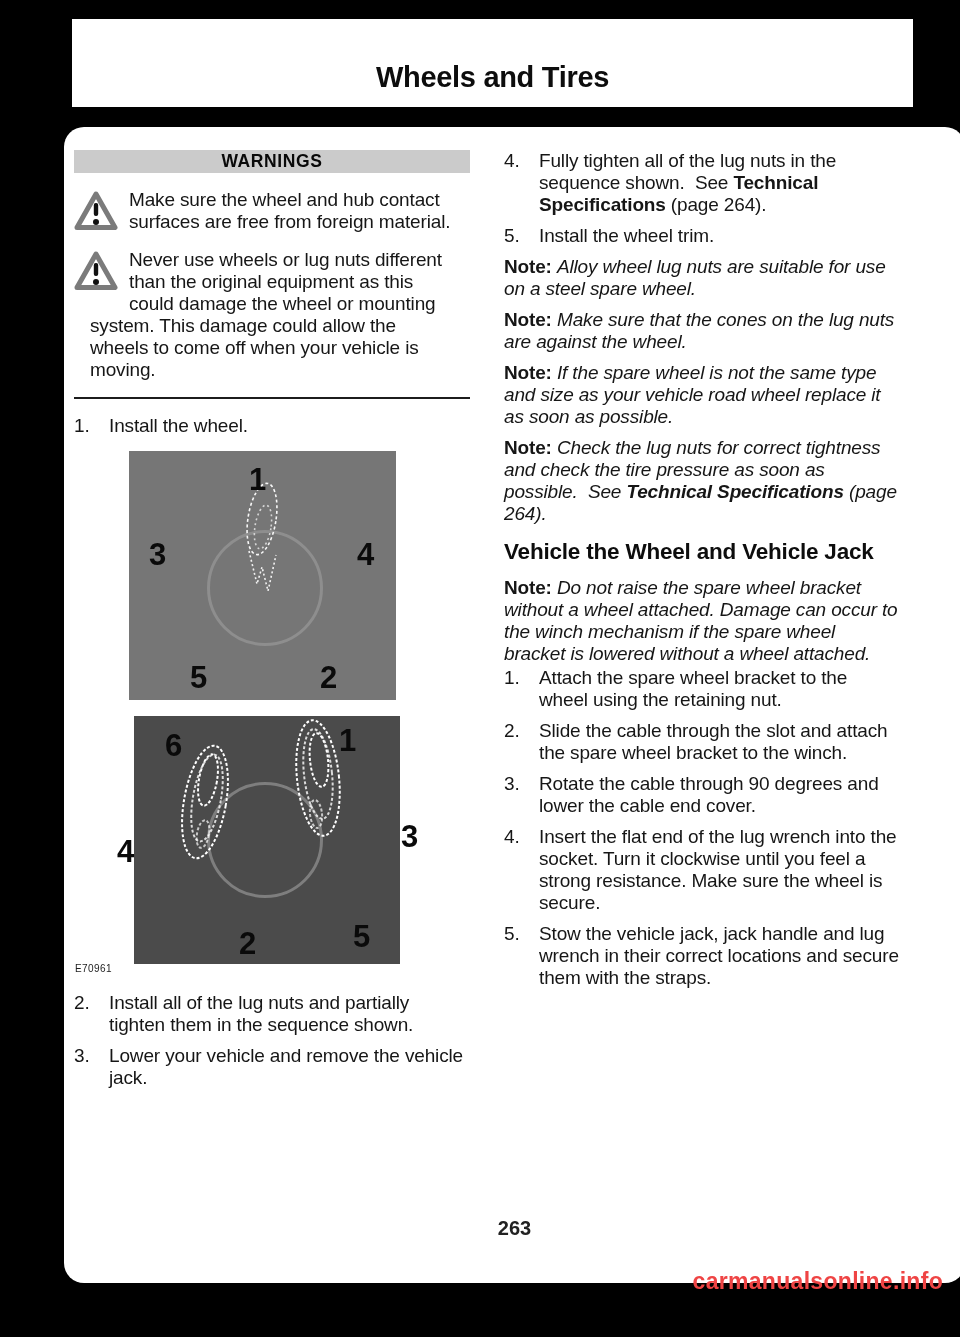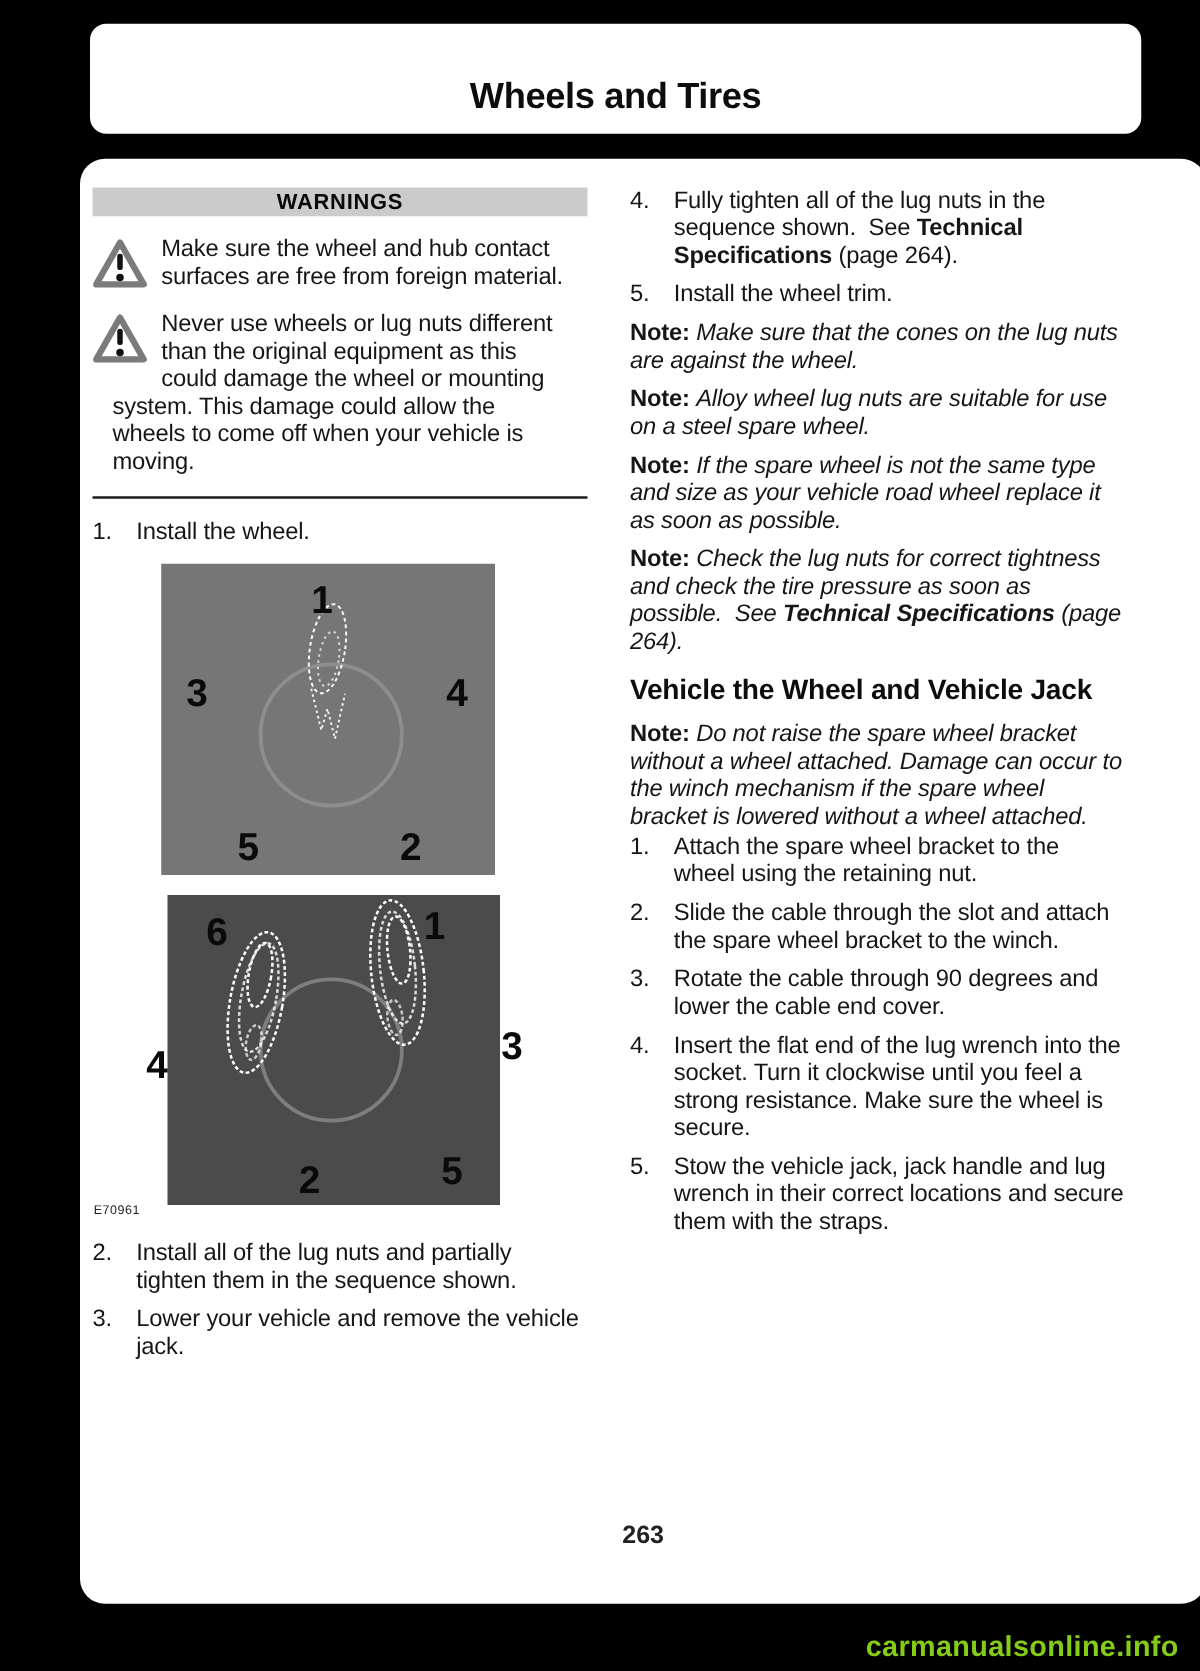--- a/index.html
+++ b/index.html
@@ -1,21 +1,21 @@
 <!DOCTYPE html>
 <html><head>
 <meta charset="utf-8">
 <style>
   html,body{margin:0;padding:0;}
   body{
     width:960px;height:1337px;position:relative;background:#000;
     font-family:"Liberation Sans", sans-serif;color:#161616;overflow:hidden;
   }
   .band{position:absolute;background:#fff;}
-  #header-band{left:72px;top:19px;width:841px;height:88px;border-radius:13px;}
+  #header-band{left:72px;top:19px;width:841px;height:88px;}
   #body-band{left:64px;top:127px;width:901px;height:1156px;border-radius:20px;}
   .page-title{
     text-align:center;font-weight:bold;font-size:29px;letter-spacing:-0.3px;
     padding-top:42px;color:#0d0d0d;
   }
   .col{position:absolute;top:23px;width:396px;font-size:19px;line-height:22px;letter-spacing:-0.15px;}
   #col-left{left:10px;}
   #col-right{left:440px;}
   p{margin:16px;}
   .pw{white-space:pre-wrap;}
@@ -46,22 +46,22 @@
   
   .note{margin:4px 0 9px;}
   .note-label{font-weight:bold;}
   .note-text{font-style:italic;}
   .bold-seg{font-weight:bold;}
   .bold-it{font-weight:bold;font-style:italic;}
   .h2{font-size:22.5px;line-height:26px;font-weight:bold;margin:14px 0 12px;letter-spacing:-0.2px;color:#0d0d0d;}
   
   .page-number{position:absolute;left:0;top:1090px;width:100%;text-align:center;font-size:20px;color:#222;font-weight:bold;}
   .watermark{
-    position:absolute;right:17px;top:1304px;font-size:23px;font-weight:bold;
-    color:#84cc16;letter-spacing:0.3px;
+    position:absolute;right:17px;top:1268px;font-size:23px;font-weight:bold;
+    color:#ef4444;letter-spacing:0.3px;
   }
 </style>
 </head>
 <body>
 
 <div class="band" id="header-band">
   <div class="page-title">Wheels and Tires</div>
 </div>
 
 <div class="band" id="body-band">
@@ -151,23 +151,23 @@
     <div class="li">
       <span class="num">4.</span>
       <span class="li-text pw"><span>Fully tighten all of the lug nuts in the sequence shown.  See </span><span class="bold-seg">Technical Specifications</span><span> (page 264).</span></span>
     </div>
 
     <div class="li">
       <span class="num">5.</span>
       <span class="li-text pw">Install the wheel trim.</span>
     </div>
 
+    <p class="note"><span class="note-label">Note:</span> <span class="note-text pw">Alloy wheel lug nuts are suitable for use on a steel spare wheel.</span></p>
+
     <p class="note"><span class="note-label">Note:</span> <span class="note-text pw">Make sure that the cones on the lug nuts are against the wheel.</span></p>
-
-    <p class="note"><span class="note-label">Note:</span> <span class="note-text pw">Alloy wheel lug nuts are suitable for use on a steel spare wheel.</span></p>
 
     <p class="note"><span class="note-label">Note:</span> <span class="note-text pw">If the spare wheel is not the same type and size as your vehicle road wheel replace it as soon as possible.</span></p>
 
     <p class="note"><span class="note-label">Note:</span> <span class="note-text pw"><span>Check the lug nuts for correct tightness and check the tire pressure as soon as possible.  See </span><span class="bold-it">Technical Specifications</span><span> (page 264).</span></span></p>
 
     <h2 class="h2">Vehicle the Wheel and Vehicle Jack</h2>
 
     <p class="note" style="margin-bottom:2px;"><span class="note-label">Note:</span> <span class="note-text pw">Do not raise the spare wheel bracket without a wheel attached. Damage can occur to the winch mechanism if the spare wheel bracket is lowered without a wheel attached.</span></p>
 
     <div class="li">

